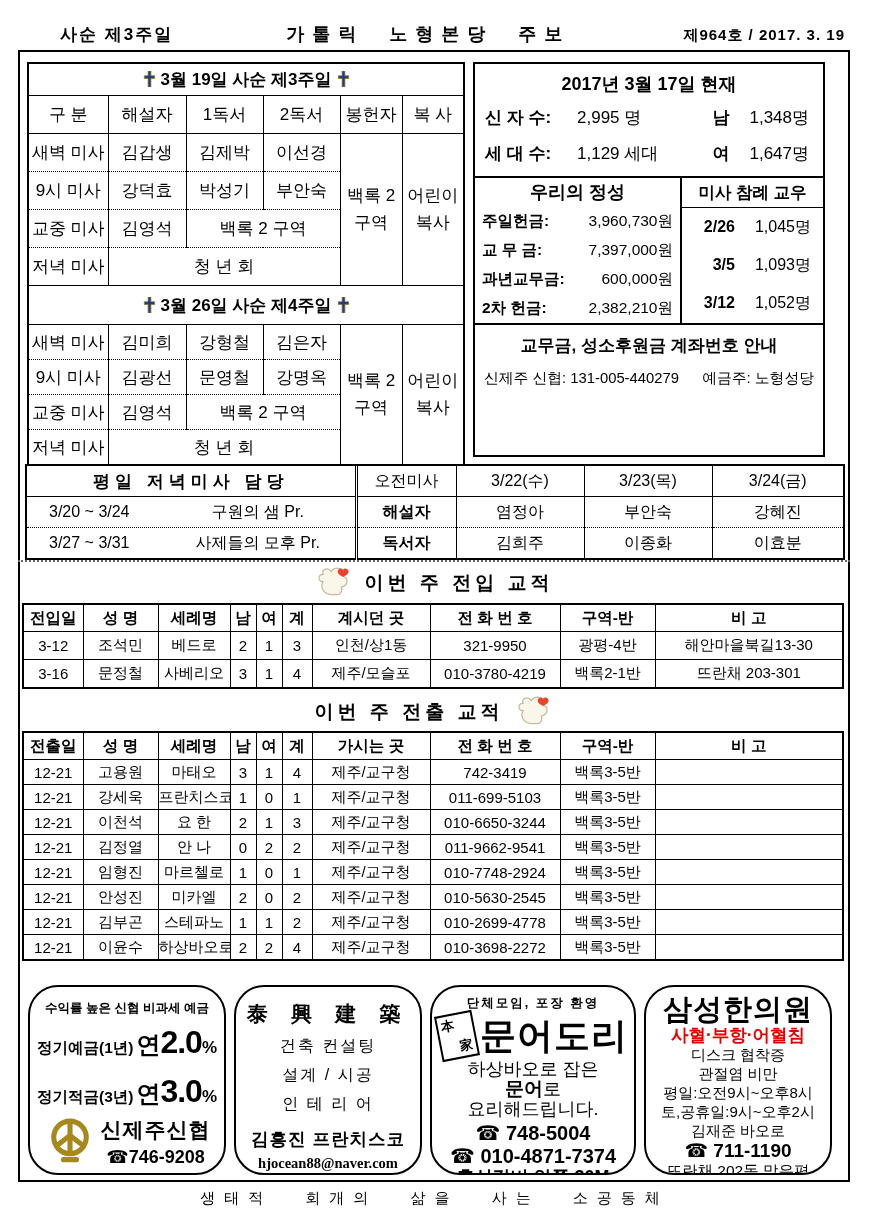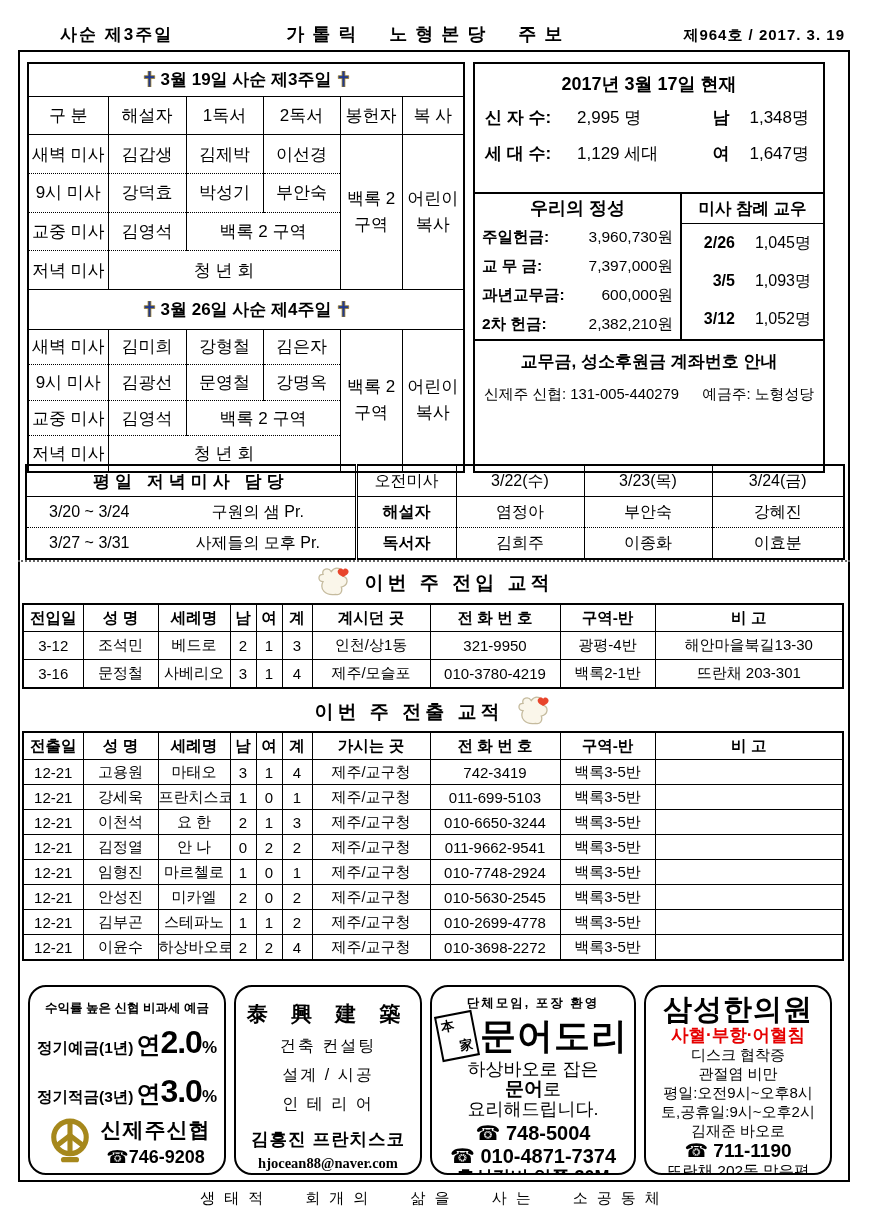--- a/index.html
+++ b/index.html
@@ -22,21 +22,21 @@
   .mass tr.t-title td{height:31px;font-weight:bold;font-size:17px;}
   .mass tr.t-head th{height:37px;}
   .mass td.r{height:37px;}
   .mass .m2 td.r{height:34px;}
   .mass tr.dot td{border-top:1px dotted #000;}
   .mass td.vspan{line-height:1.55;}
   .cross{display:inline-block;vertical-align:-2px;margin:0 5px;}
   
   .panel{width:352px;}
   .pbox{border:2px solid #000;box-sizing:border-box;background:#fff;}
-  .boxA{height:132px;}
+  .boxA{height:116px;}
   .boxB{height:149px;margin-top:-2px;display:flex;}
   .boxC{height:134px;margin-top:-2px;}
   .pb-title{font-weight:bold;font-size:18px;text-align:center;line-height:30px;}
   .stat-row{display:grid;grid-template-columns:92px 118px 52px 1fr;align-items:center;height:36px;padding:0 10px;font-size:17px;}
   .stat-row .lab{font-weight:bold;text-align:left;}
   .stat-row .val{}
   .stat-row .lab2{font-weight:bold;text-align:center;}
   .stat-row .val2{text-align:right;padding-right:4px;}
   .bleft{width:207px;border-right:2px solid #000;box-sizing:border-box;}
   .bleft .pb-title{line-height:29px;}
@@ -67,21 +67,21 @@
   .to-title{top:644px;}
   .xfer{position:absolute;left:2px;width:822px;border:2px solid #000;text-align:center;font-size:15px;}
   .xfer th,.xfer td{border:1px solid #000;padding:0;overflow:hidden;white-space:nowrap;}
   .xfer th{font-size:15.5px;height:26px;font-weight:bold;}
   .ti-table{top:551px;}
   .ti-table td{height:27px;}
   .to-table{top:679px;}
   .to-table td{height:24px;}
   
   .ads{position:absolute;top:933px;left:8px;display:flex;gap:8px;}
-  .ad{border:2px solid #000;border-radius:18px;height:190px;box-sizing:border-box;text-align:center;overflow:hidden;position:relative;background:#fff;}
+  .ad{border:2px solid #000;border-radius:30px;height:190px;box-sizing:border-box;text-align:center;overflow:hidden;position:relative;background:#fff;}
   .ad1{width:198px;}
   .ad1 .l1{font-weight:bold;font-size:12.5px;margin-top:13px;}
   .rate{margin-top:7px;display:flex;justify-content:center;align-items:baseline;font-weight:bold;}
   .rate .rl{font-size:15.5px;}
   .rate .rp{font-size:24px;margin-left:3px;}
   .rate .rv{font-size:32px;letter-spacing:-1px;}
   .rate .ru{font-size:17px;}
   .bank-row{margin-top:6px;display:flex;justify-content:center;align-items:center;gap:5px;}
   .bank-col .bname{font-size:21px;font-weight:bold;letter-spacing:1px;}
   .bank-col .bphone{font-size:18px;font-weight:bold;margin-top:2px;}

